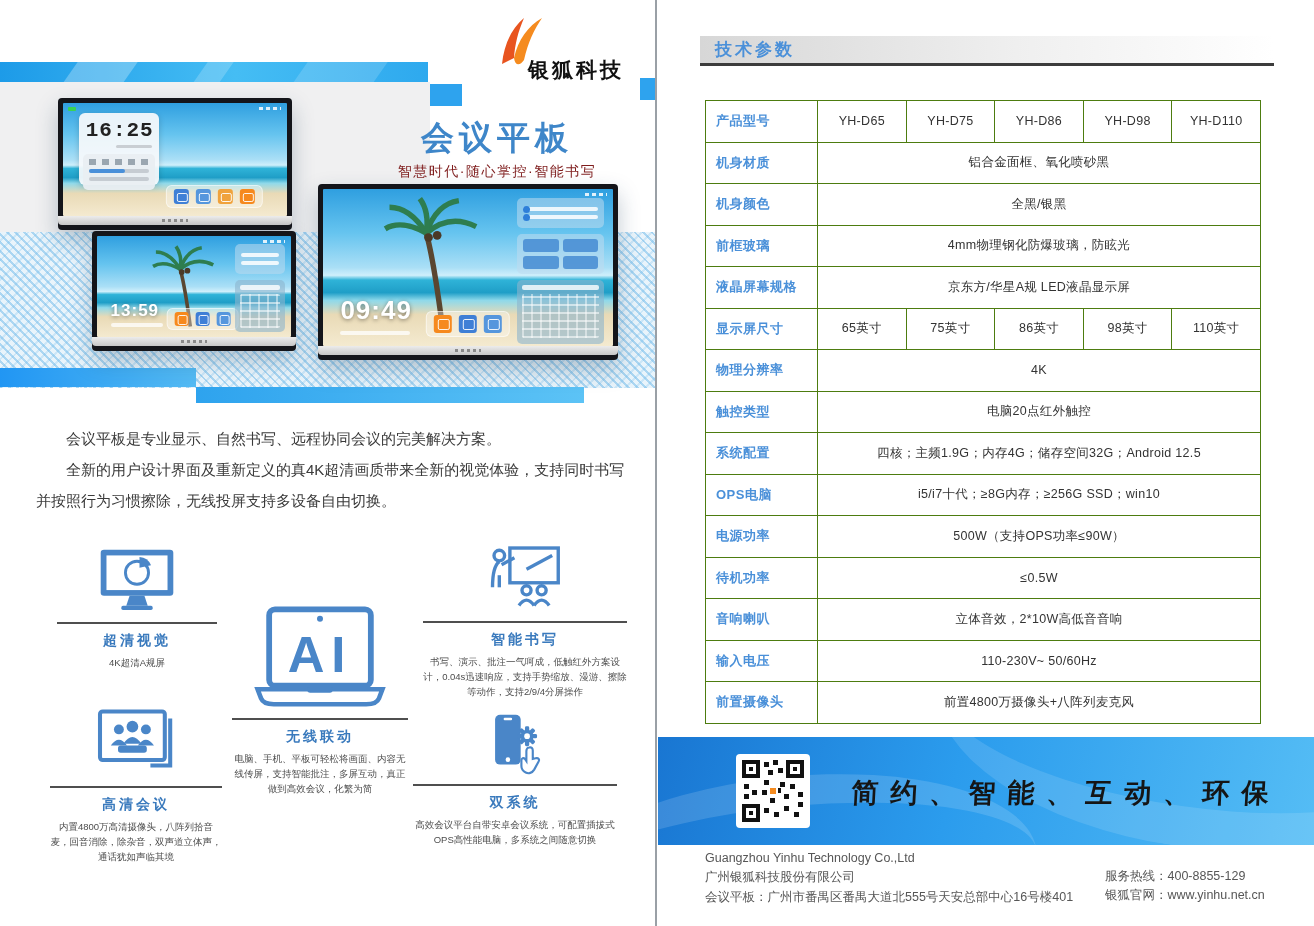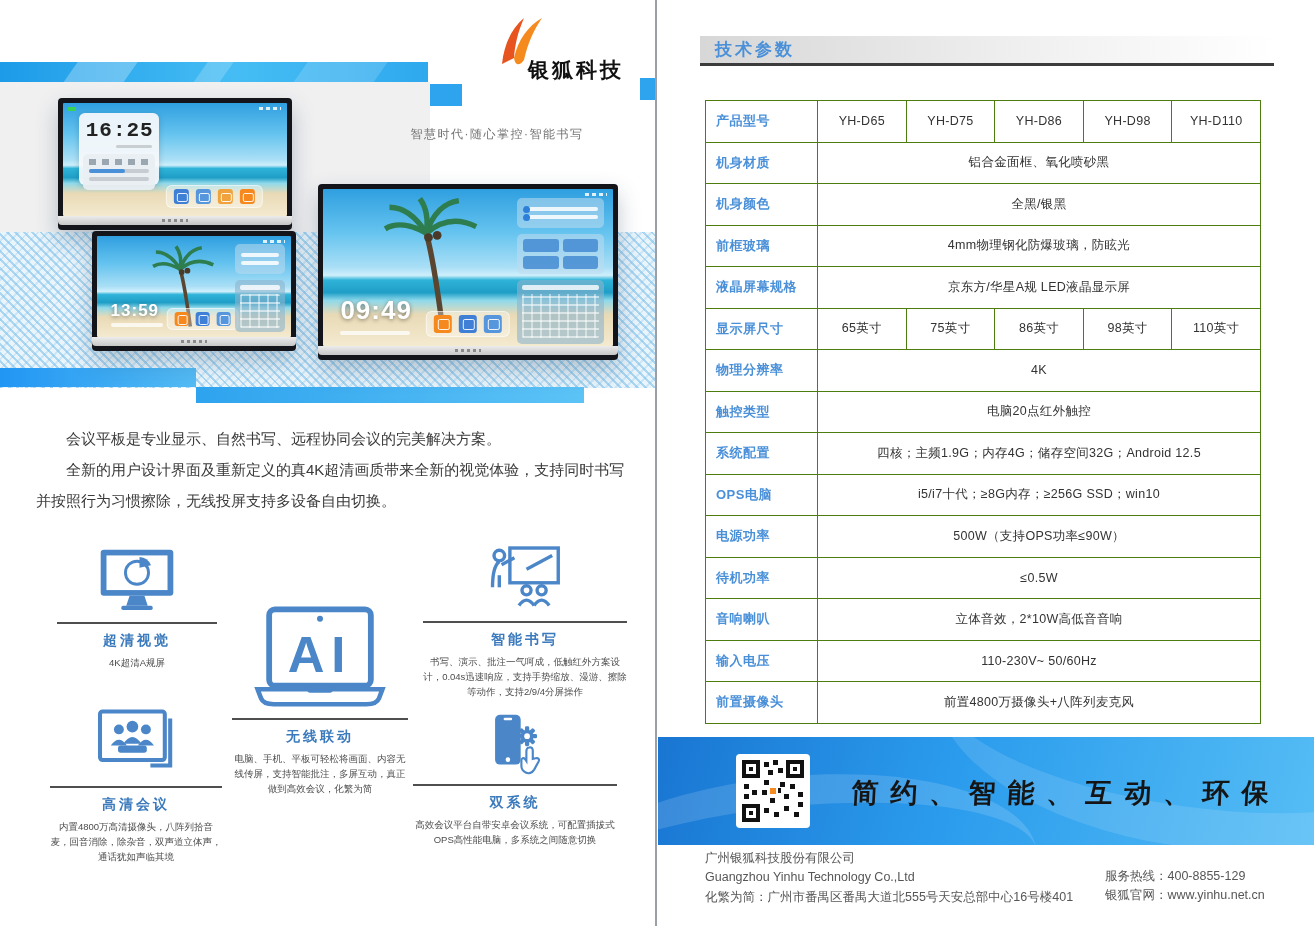--- a/index.html
+++ b/index.html
@@ -27,21 +27,21 @@
   .blue-sq2 { position:absolute; left:640px; top:78px; width:15px; height:22px; background:#2ea3ee; }
 
   
   .logo { position:absolute; left:488px; top:14px; width:170px; height:72px; }
   .logo svg { position:absolute; left:6px; top:0; }
   .logo .logo-text { position:absolute; left:40px; top:42px; font-size:21px; font-weight:700; color:#111; letter-spacing:3px; }
 
   
   .title-block { position:absolute; left:352px; top:116px; width:290px; text-align:center; }
   .title-block h1 { font-size:33px; font-weight:700; color:#3e86c9; letter-spacing:5px; }
-  .title-block p { margin-top:10px; font-size:12px; color:#737373; letter-spacing:1.5px; }
+  .title-block p { margin-top:2px; font-size:14px; color:#7f1d1d; letter-spacing:1.5px; }
 
   
   .panel { position:absolute; background:#14151a; border-radius:4px; padding:5px 5px 0 5px;
     box-shadow:0 10px 22px rgba(30,60,90,.28); }
   .screen { position:relative; width:100%; height:calc(100% - 14px); overflow:hidden; border-radius:1px;
     background:linear-gradient(180deg,#2f9fe0 0%,#66c4ef 28%,#aadff6 50%,#cfeffb 55%,#2fb3d8 58%,#1f9ec7 66%,#8fd9ea 71%,#e9dab6 80%,#f4ead0 100%); }
   .bezel-bar { height:9px; margin:0 -5px; background:linear-gradient(180deg,#ececec,#c7c7c7); border-radius:0 0 4px 4px; position:relative; }
   .bezel-bar::after { content:""; position:absolute; left:50%; top:3px; width:26px; height:3px; margin-left:-13px;
     background:repeating-linear-gradient(90deg,#8a8a8a 0 3px,transparent 3px 6px); }
   .p1 { left:58px; top:98px; width:234px; height:132px; z-index:3; }
@@ -155,20 +155,21 @@
 
     <div class="logo">
       <svg width="52" height="54" viewBox="0 0 52 54">
         <path d="M8 50 C10 30 18 14 30 4 C24 18 21 30 20 44 Z" fill="#e8541f"></path>
         <path d="M20 44 C24 26 34 12 48 4 C40 16 34 28 30 46 C26 52 21 52 20 44 Z" fill="#f58b1f"></path>
       </svg>
       <span class="logo-text">银狐科技</span>
     </div>
 
     <div class="title-block">
+      <h1>会议平板</h1>
       <p>智慧时代·随心掌控·智能书写</p>
     </div>
 
     <div class="panel p1">
       <div class="screen">
         <span class="statusdot"></span>
           <span class="statusdots-r"></span>
         <div class="clock-card">
           <div class="t">16:25</div>
           <div class="dline"></div>
@@ -507,23 +508,23 @@
             </g>
           <rect x="28" y="28" width="10" height="10" fill="#fff"></rect>
             <rect x="30" y="30" width="6" height="6" fill="#f58b1f"></rect>
         </svg>
       </div>
       <div class="slogan">简约、智能、互动、环保</div>
     </div>
 
     <div class="footer">
       <div class="f-left">
+        <div>Guangzhou Yinhu Technology Co.,Ltd</div>
         <div>广州银狐科技股份有限公司</div>
-        <div>Guangzhou Yinhu Technology Co.,Ltd</div>
-        <div>化繁为简：广州市番禺区番禺大道北555号天安总部中心16号楼401</div>
+        <div>会议平板：广州市番禺区番禺大道北555号天安总部中心16号楼401</div>
       </div>
       <div class="f-right">
         <div>服务热线：400-8855-129</div>
         <div>银狐官网：www.yinhu.net.cn</div>
       </div>
     </div>
   </div>
 
 </div>
 

